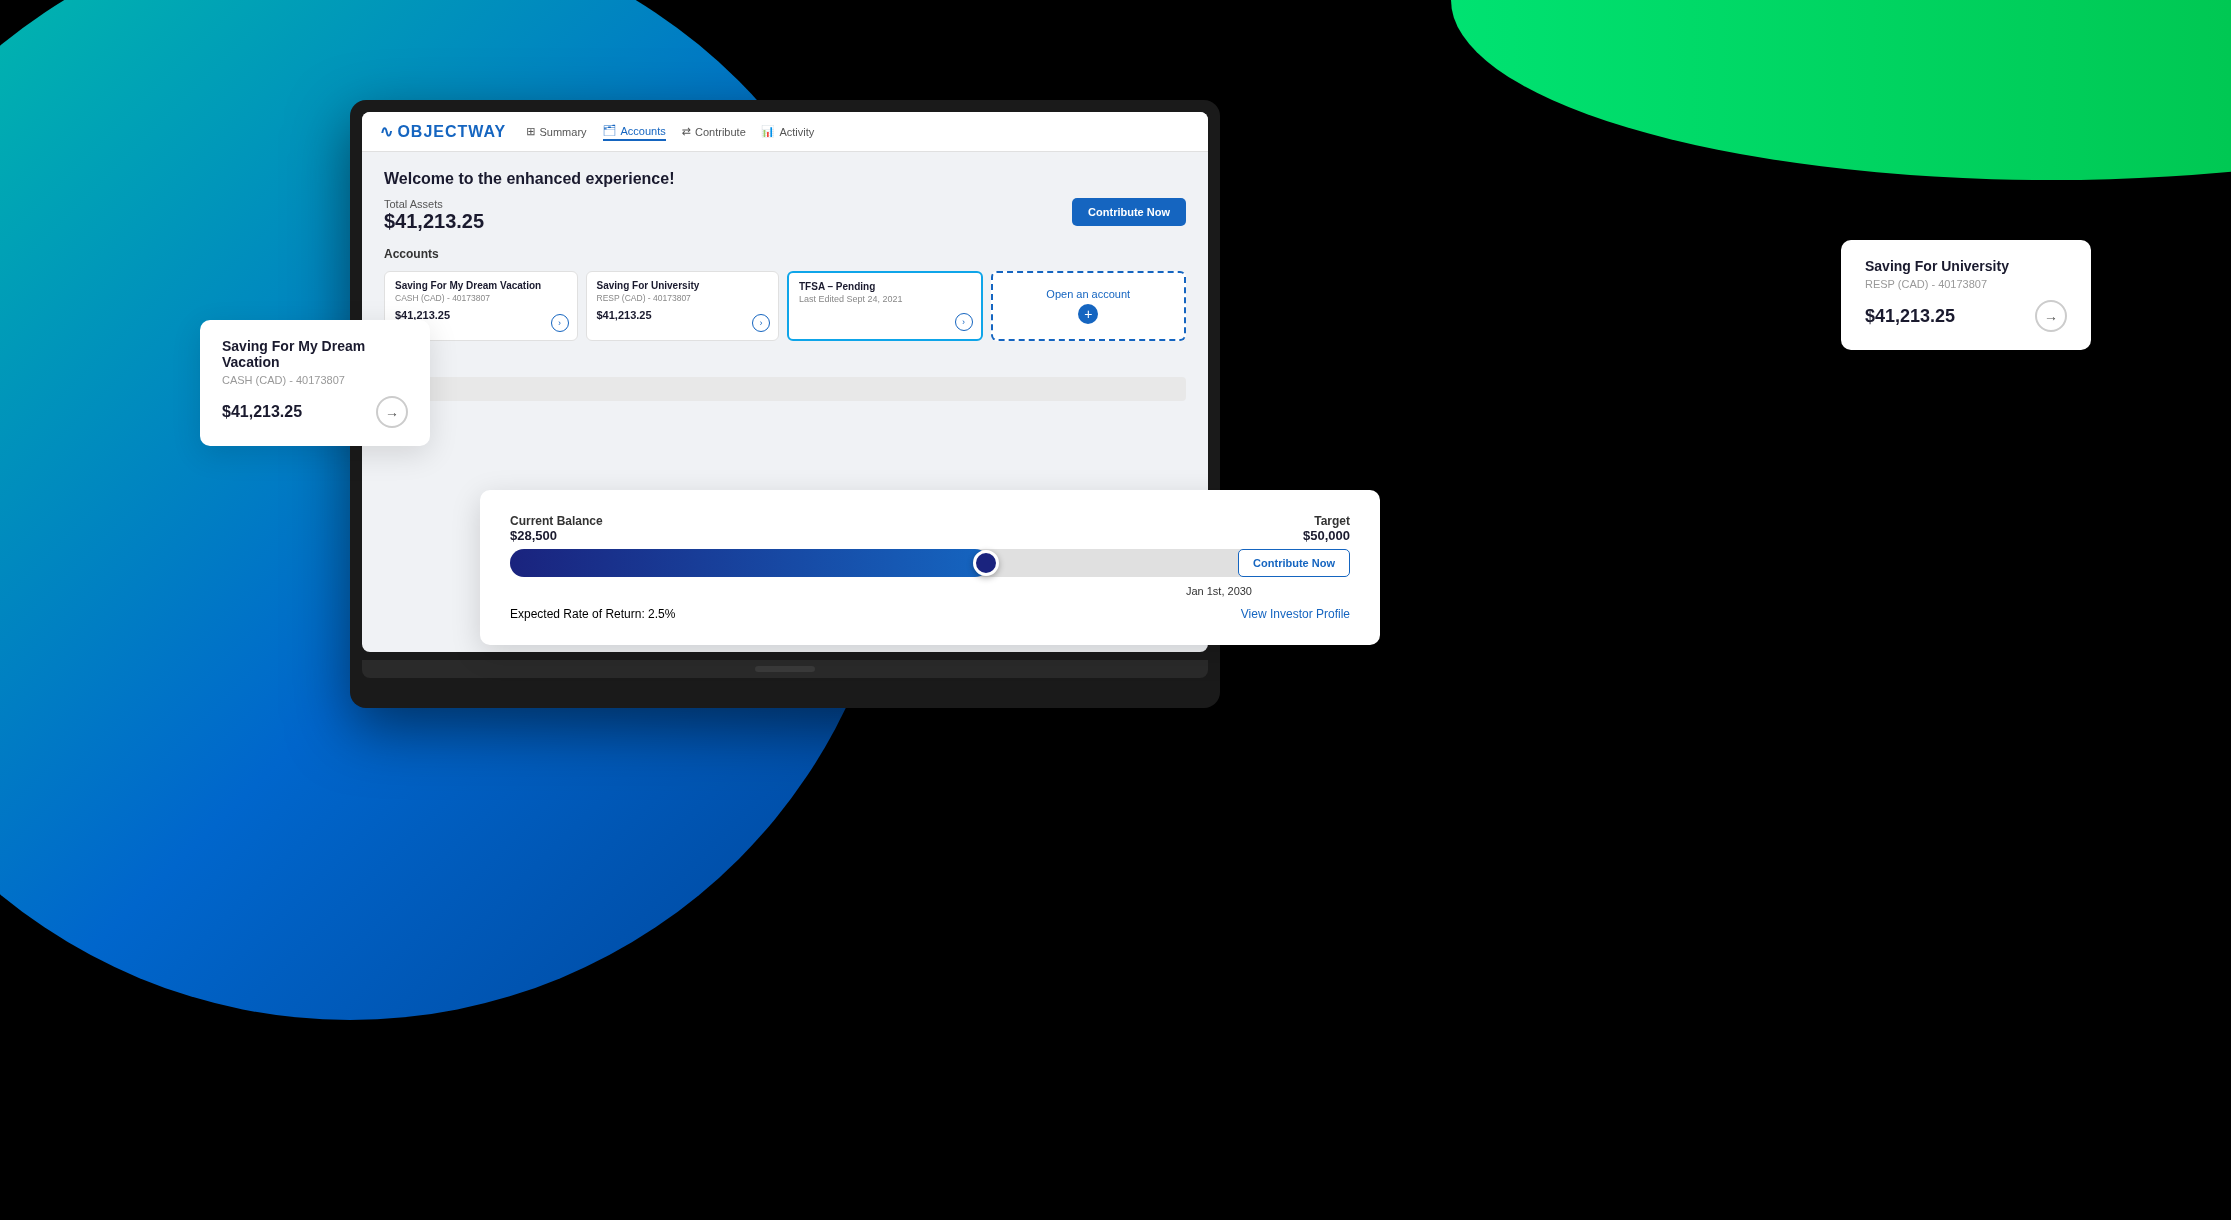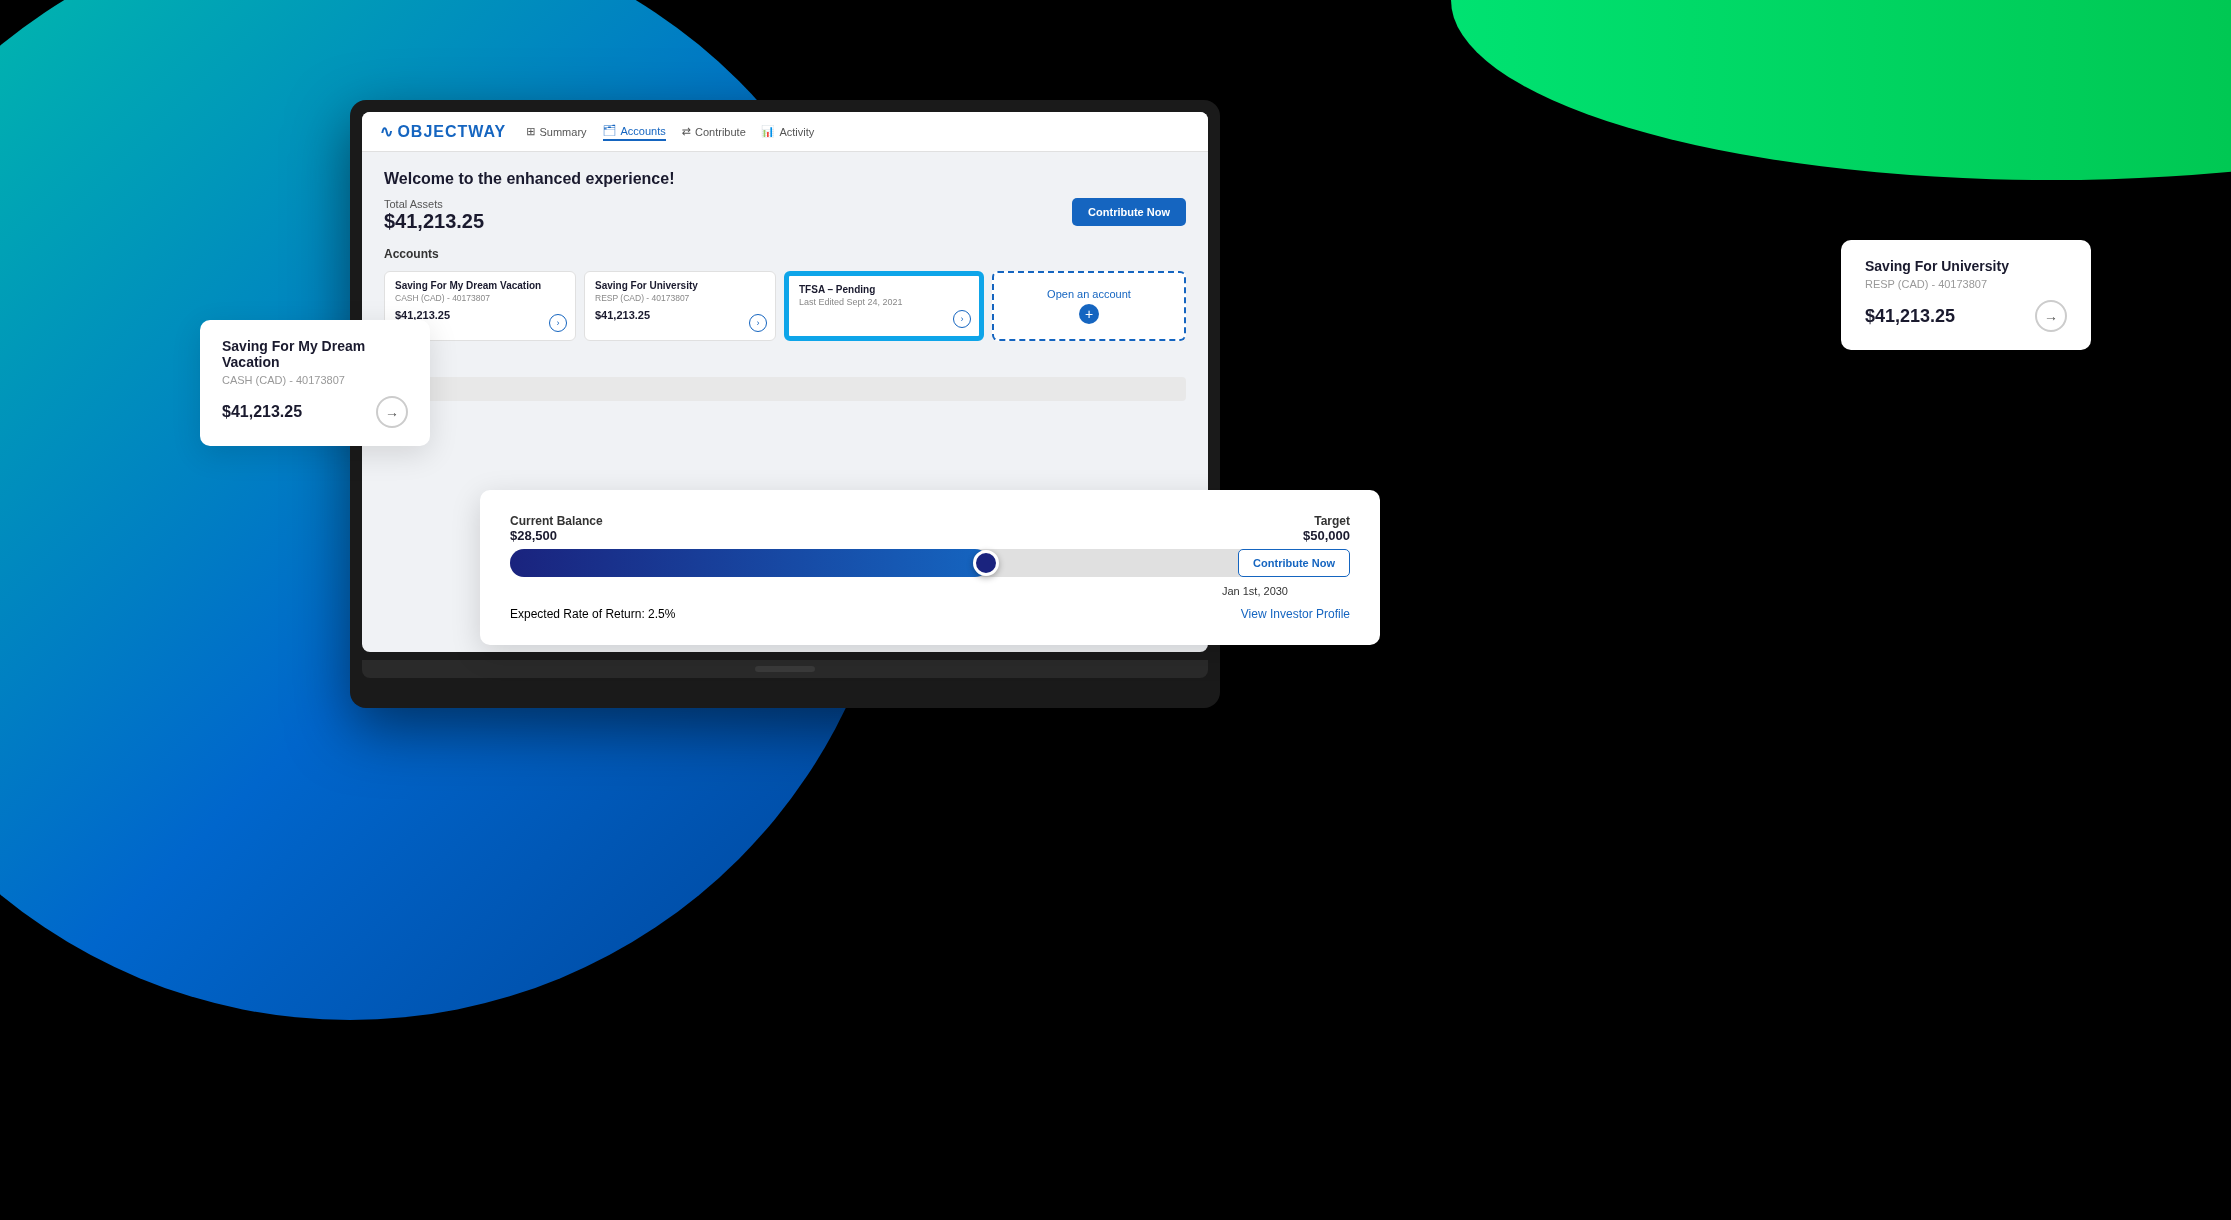--- a/index.html
+++ b/index.html
@@ -472,21 +472,21 @@
     }
 
     .view-investor-link {
       font-size: 12px;
       color: #1565c0;
       cursor: pointer;
     }
 
     
     .account-card.pending {
-      border: 5px solid #0ea5e9;
+      border: 2px solid #0ea5e9;
     }
 
     .pending-label {
       font-size: 9px;
       color: #888;
     }
   </style>
 </head>
 <body>
 
@@ -608,21 +608,21 @@
 
     <div style="display:flex; align-items:center; gap:16px; margin-bottom:8px; position:relative;">
       <div class="progress-bar-bg">
         <div class="progress-bar-fill">
           <div class="progress-thumb"></div>
         </div>
       </div>
       <button class="contribute-btn-goals">Contribute Now</button>
     </div>
 
-    <div class="progress-date" style="margin-right: 62px;">Jan 1st, 2030</div>
+    <div class="progress-date" style="margin-right: 98px;">Jan 1st, 2030</div>
 
     <div class="expected-row">
       <span class="expected-label">Expected Rate of Return: 2.5%</span>
       <span class="view-investor-link">View Investor Profile</span>
     </div>
   </div>
 
 </div>
 
 </body></html>

